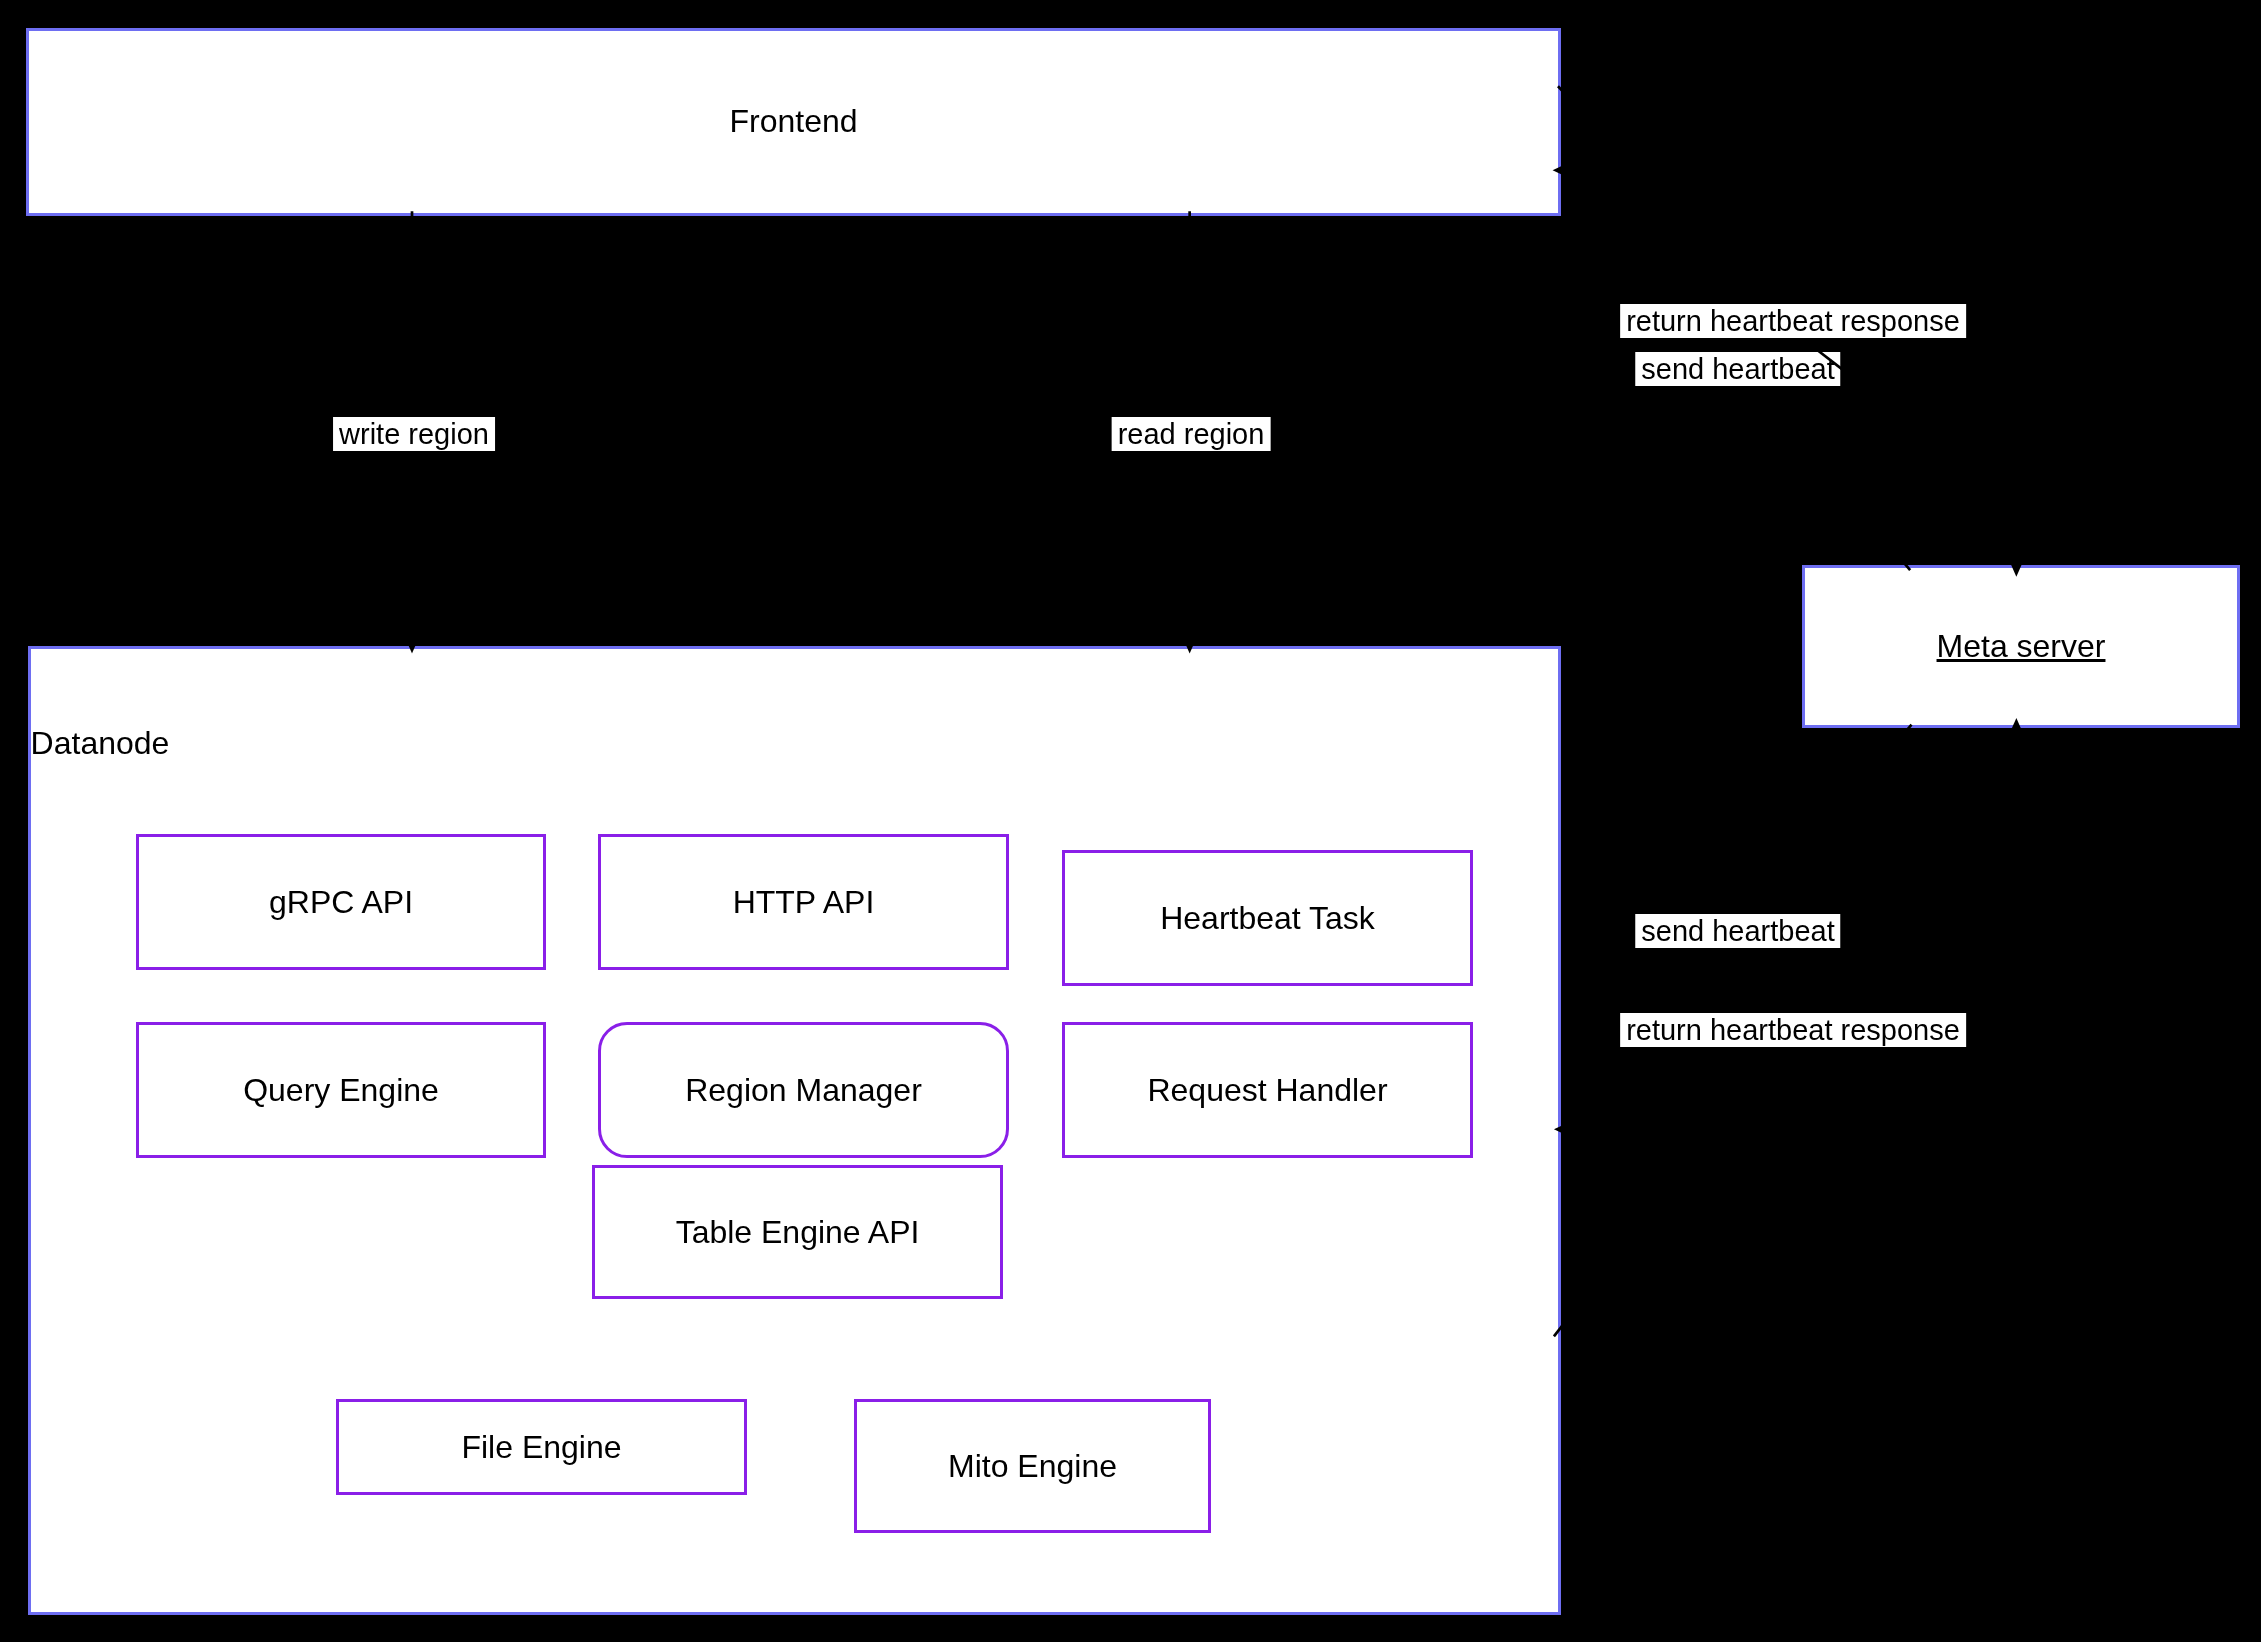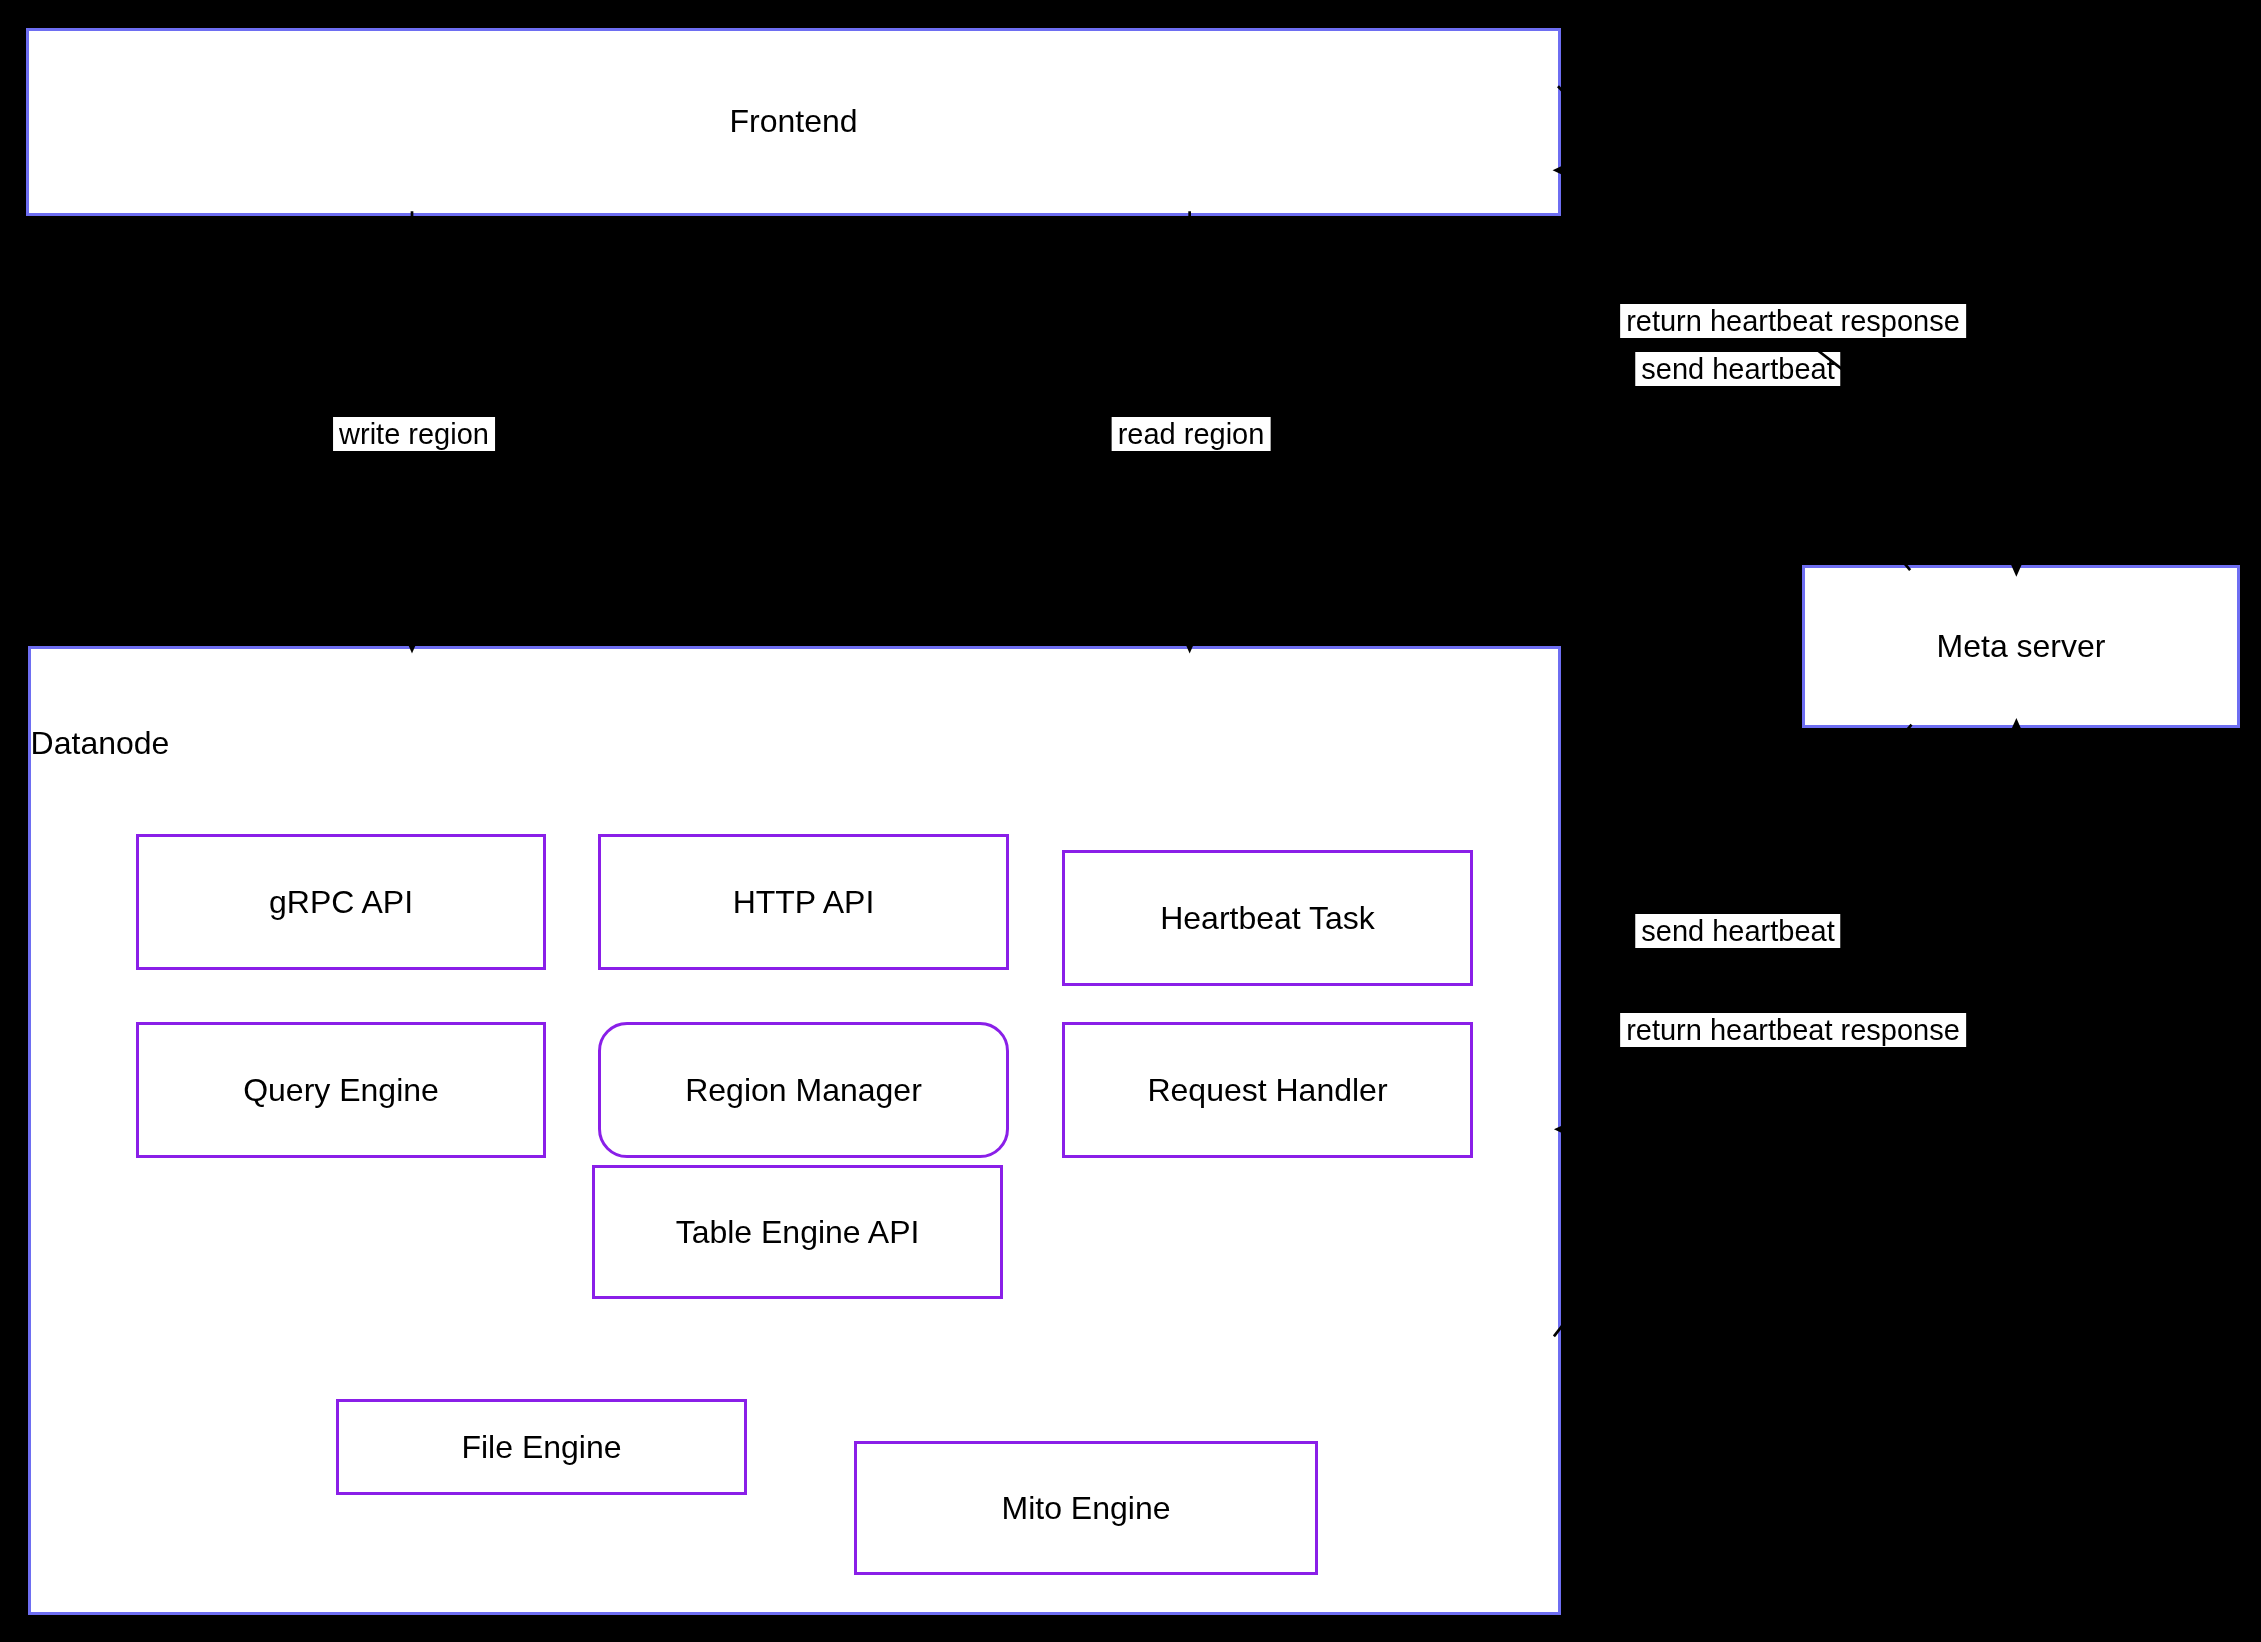--- a/index.html
+++ b/index.html
@@ -26,21 +26,21 @@
     position: absolute;
     background: var(--node-fill);
     border: 3.4px solid var(--outer-border);
     z-index: 1;
     color: var(--text);
   }
   .frontend { left: 26px;  top: 27.6px;  width: 1535px; height: 188px;
               display: flex; align-items: center; justify-content: center; }
   .datanode { left: 27.6px;  top: 646px; width: 1533px; height: 969px; }
   .meta     { left: 1802px; top: 565px; width: 438px; height: 163px;
-              display: flex; align-items: center; justify-content: center; }
+              display: flex; align-items: center; justify-content: center; text-decoration: underline; }
   .node-title { font-size: 32px; color: var(--text); white-space: nowrap; }
   .datanode-title {
     position: absolute; top: 76px; left: 0; width: 100%;
     font-size: 32px;
   }
 
   
   .comp {
     position: absolute;
     background: var(--node-fill);
@@ -50,21 +50,21 @@
     z-index: 1; white-space: nowrap;
   }
   .c0 { left: 136px;  top: 834px; width: 410px; height: 136px; }
   .c1 { left: 598px;  top: 834px; width: 411px; height: 136px; }
   .c2 { left: 1062px; top: 834px; width: 411px; height: 136px; margin-top: 16px; }
   .c3 { left: 136px;  top: 1022px; width: 410px; height: 136px; }
   .c4 { left: 598px;  top: 1022px; width: 411px; height: 136px; border-radius: 29px; }
   .c5 { left: 1062px; top: 1022px; width: 411px; height: 136px; }
   .c6 { left: 592px;  top: 1165px; width: 411px; height: 134px; }
   .c7 { left: 336px;  top: 1399px; width: 411px; height: 96px; }
-  .c8 { left: 854px; top: 1399px; width: 464px; height: 134px; margin-top: 42px; }
+  .c8 { left: 854px; top: 1399px; width: 357px; height: 134px; }
 
   
   svg.edges  { position: absolute; inset: 0; z-index: 2; }
   svg.over   { position: absolute; inset: 0; z-index: 4; }
   .edge-line  { stroke: var(--edge); stroke-width: 4; fill: none; }
   .edge-arrow { fill: var(--edge); stroke: none; }
 
   
   .edge-label {
     position: absolute;

